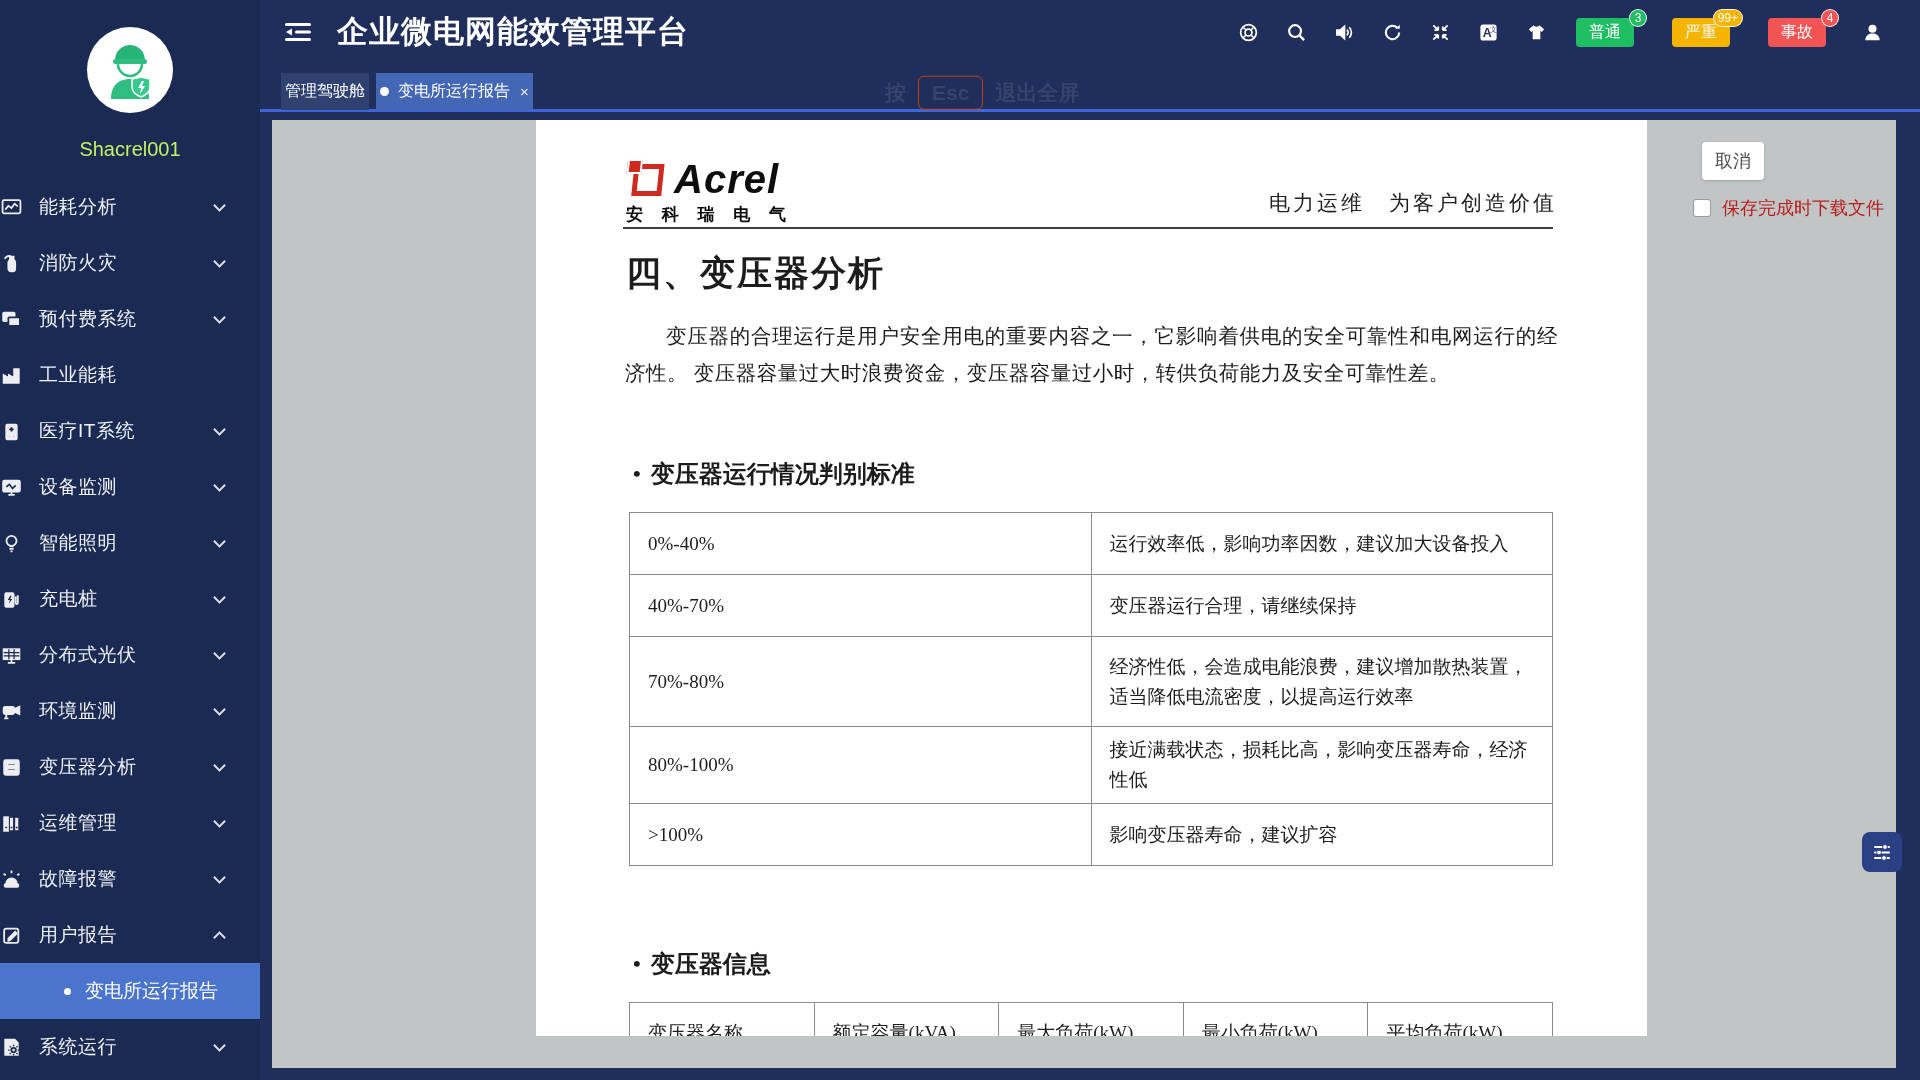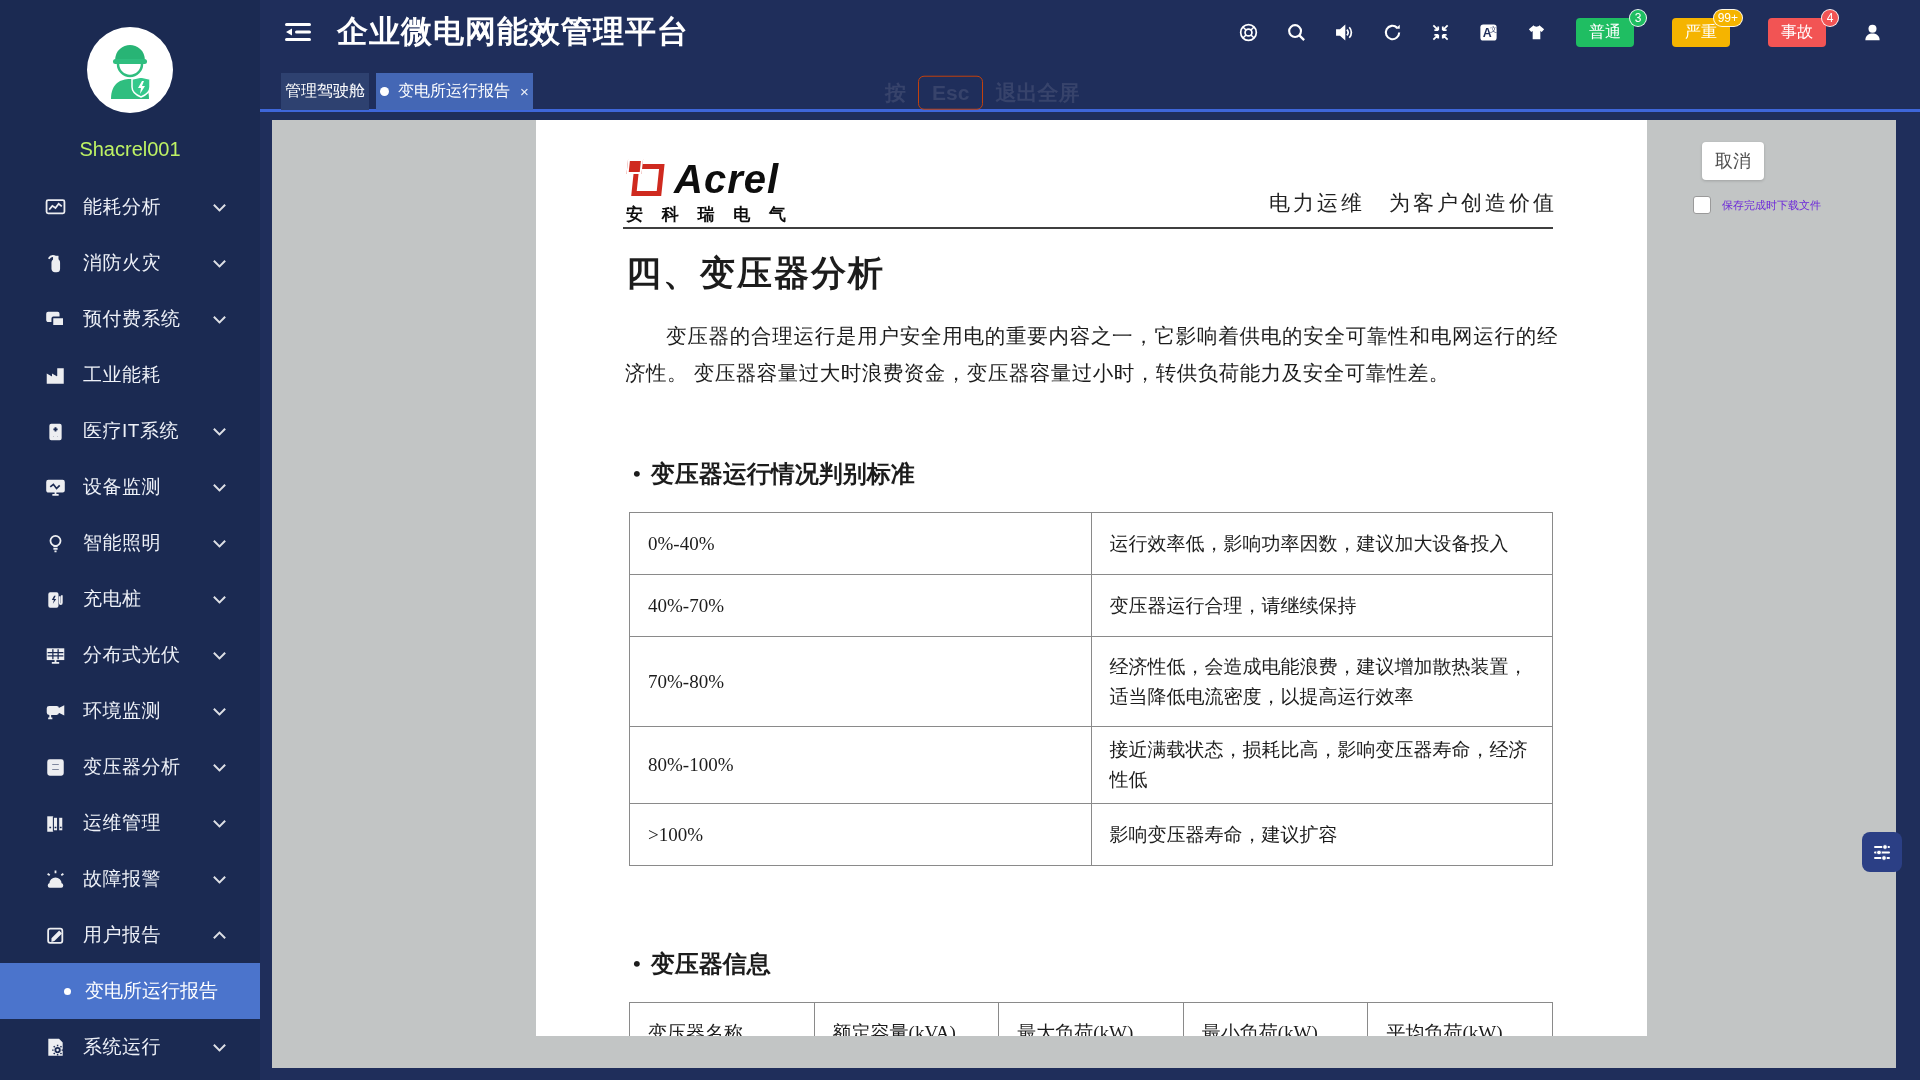--- a/index.html
+++ b/index.html
@@ -5,21 +5,21 @@
   * { margin:0; padding:0; box-sizing:border-box; }
   html,body { width:1920px; height:1080px; overflow:hidden; }
   body { font-family:"Liberation Sans","DejaVu Sans",sans-serif; background:#1f2e5b; position:relative; }
 
   
   .sidebar { position:absolute; left:0; top:0; width:260px; height:1080px; background:#1b2a52; z-index:5; }
   .avatar-wrap { position:absolute; left:50%; top:27px; transform:translateX(-50%); width:86px; height:86px;
                  border-radius:50%; background:#fff; display:flex; align-items:center; justify-content:center; }
   .username { position:absolute; top:130px; width:100%; text-align:center; color:#bef264; font-size:20px;margin-top:8px; }
   .nav { position:absolute; top:179px; left:0; right:0; }
-  .nav-item { height:56px; display:flex; align-items:center; padding-left:44px; cursor:pointer; color:#eef1f8; }
+  .nav-item { height:56px; display:flex; align-items:center; cursor:pointer; color:#eef1f8; }
   .nav-item .mi { width:22px; height:22px; display:flex; align-items:center; justify-content:center; opacity:.92; }
   .nav-item .ml { flex:1; margin-left:17px; font-size:19px; letter-spacing:.5px; }
   .chev { width:9px; height:9px; border-right:2px solid rgba(255,255,255,.85); border-bottom:2px solid rgba(255,255,255,.85);
           transform:rotate(45deg); margin-right:36px; margin-top:-4px; }
   .chev.up { transform:rotate(225deg); margin-top:4px; }
   .sub-item { height:56px; display:flex; align-items:center; padding-left:64px; color:#fff; cursor:pointer; }
   .sub-item.active { background:#4b74cc; }
   .sub-dot { width:7px; height:7px; border-radius:50%; background:#fff; margin-right:14px; }
   .sub-label { font-size:19px; }
 
@@ -73,21 +73,21 @@
   .doc-table { position:absolute; left:93px; width:924px; border-collapse:collapse; table-layout:fixed; }
   .doc-table td, .doc-table th { border:1px solid #8a8a8a; font-size:19px; font-weight:normal; text-align:left;
               vertical-align:middle; padding:8px 20px 8px 18px; line-height:30px; }
   .t1-c1 { width:118px; }
 
   .cancel-btn { position:absolute; left:1430px; top:22px; width:62px; height:38px; background:#fff; border:none;
                 border-radius:4px; font-size:18px; color:#4f4f4f; cursor:pointer; box-shadow:0 1px 3px rgba(0,0,0,.18);
                 font-family:inherit; }
   .dl-row { position:absolute; left:1421px; top:76px; display:flex; align-items:center; }
   .dl-box { width:18px; height:18px; background:#fff; border:1px solid #9a9a9a; border-radius:3px; cursor:pointer; }
-  .dl-label { margin-left:11px; font-size:11px; color:#6d28d9; }
+  .dl-label { margin-left:11px; font-size:18px; color:#b91c1c; }
 
   .fab { position:absolute; left:1602px; top:717px; width:40px; height:40px; background:#2b3f85; border-radius:8px;
          display:flex; align-items:center; justify-content:center; cursor:pointer; z-index:6; }
 </style>
 </head>
 <body>
 
 <aside class="sidebar">
   <div class="avatar-wrap">
     <svg width="66" height="66" viewBox="0 0 66 66">

